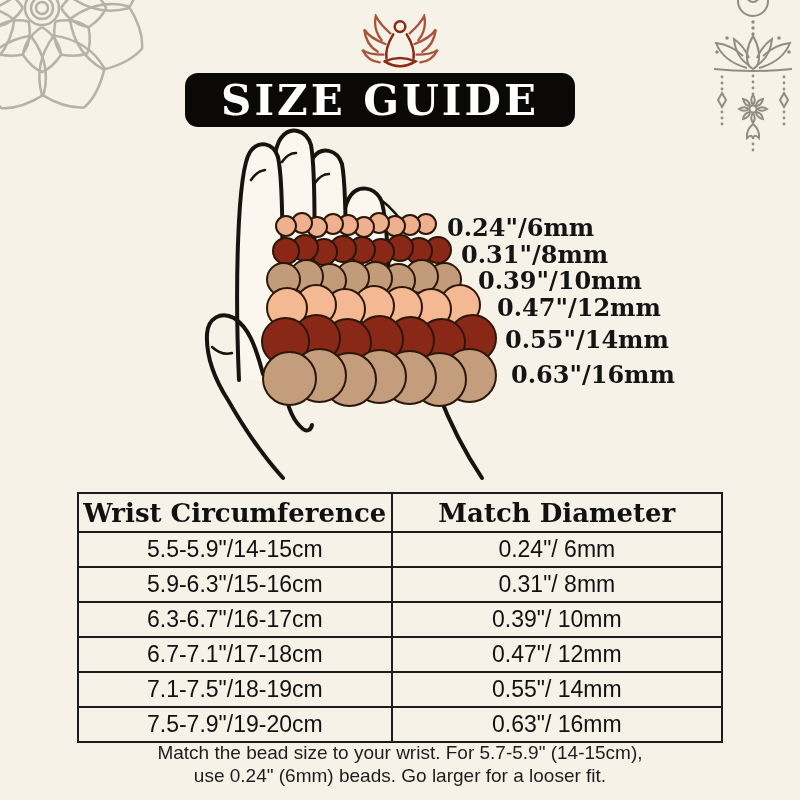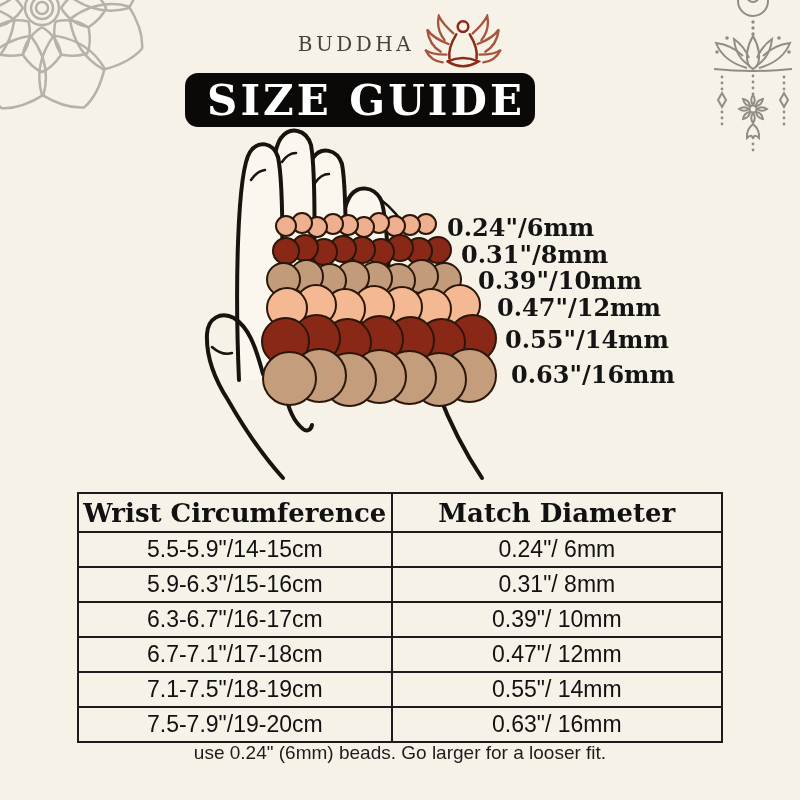--- a/index.html
+++ b/index.html
@@ -18,23 +18,23 @@
     position:absolute;left:0;top:14px;width:800px;height:60px;
     display:flex;align-items:center;justify-content:center;gap:10px;
   }
   .brand-word{
     font-family:"DejaVu Serif", serif;font-size:20px;letter-spacing:3.5px;
     color:#46423b;font-weight:500;
   }
 
   
   .banner{
-    position:absolute;left:185px;top:73px;width:338px;height:54px;
+    position:absolute;left:185px;top:73px;width:390px;height:54px;
     background:#0b0907;border-radius:13px;
-    display:flex;align-items:center;justify-content:center;padding-left:12px;
+    display:flex;align-items:center;justify-content:center;
   }
   .banner-text{
     font-family:"DejaVu Serif", serif;font-weight:700;font-size:42px;
     letter-spacing:3px;color:#ffffff;
   }
 
   
   .bead-row{position:absolute;z-index:2;}
   .bead{
     position:absolute;border-radius:50%;
@@ -177,21 +177,20 @@
       <g fill="none">
         <path d="M 263,374 C 255,344 248,327 234,318 C 221,311 208,318 207,334 C 206,354 214,378 228,400 C 244,428 262,455 283,478"></path>
         <path d="M 212,347 Q 222,356 232,353" stroke-width="2.5"></path>
         <path d="M 285,391 C 288,409 293,421 303,429 C 307,432 311,430 312,425"></path>
         <path d="M 438,392 C 449,421 464,451 482,478"></path>
       </g>
     </g>
   </svg>
 
   <div class="brand">
-    <span class="brand-word">BUDDHA</span>
     <svg width="78" height="60" viewBox="0 0 80 62" fill="none">
       <g stroke="#a8543c" stroke-width="2.4" stroke-linecap="round">
         <path d="M 30,20 Q 19,10 15,2 Q 12,16 21,27"></path>
         <path d="M 50,20 Q 61,10 65,2 Q 68,16 59,27"></path>
         <path d="M 25,31 Q 9,25 3,16 Q 5,32 17,39"></path>
         <path d="M 55,31 Q 71,25 77,16 Q 75,32 63,39"></path>
         <path d="M 23,42 Q 7,42 1,37 Q 7,49 19,50"></path>
         <path d="M 57,42 Q 73,42 79,37 Q 73,49 61,50"></path>
       </g>
       <g stroke="#8b2a16" stroke-width="2.6" stroke-linecap="round">
@@ -311,16 +310,17 @@
           </tr>
           <tr>
             <td>7.5-7.9"/19-20cm</td>
             <td>0.63"/ 16mm</td>
           </tr>
         </tbody>
     </table>
   </div>
 
   <div class="note">
+    <div>Match the bead size to your wrist. For 5.7-5.9" (14-15cm),</div>
     <div>use 0.24" (6mm) beads. Go larger for a looser fit.</div>
   </div>
 
 </div>
 
 </body></html>

